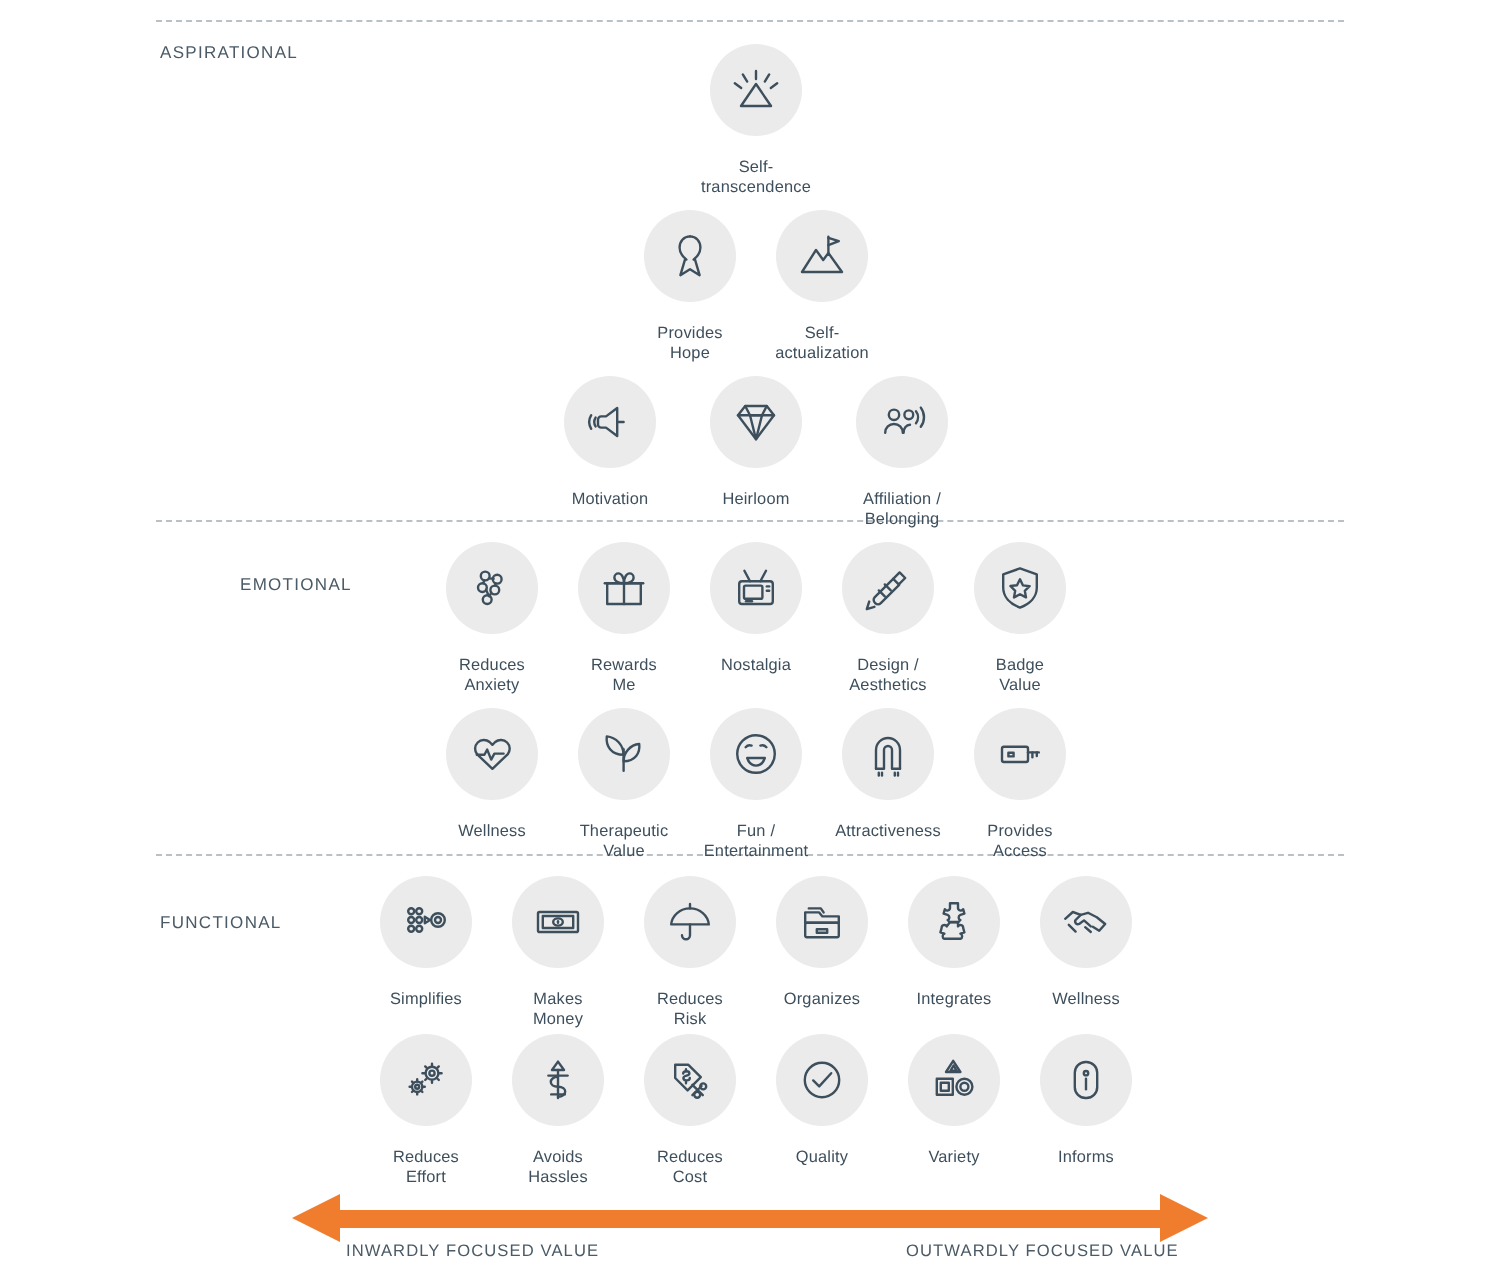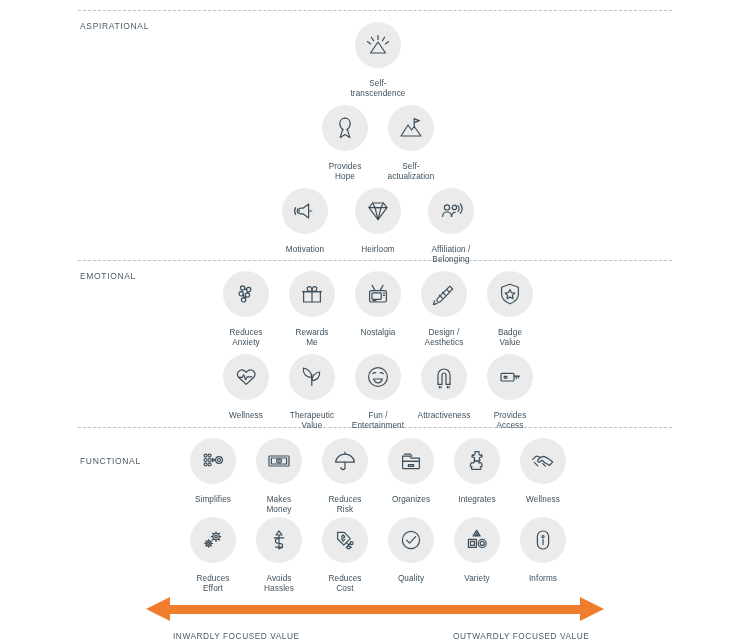--- a/index.html
+++ b/index.html
@@ -54,36 +54,36 @@
     border-top:12.5px solid transparent;border-bottom:12.5px solid transparent;
     border-right:24px solid #f07d2e;
   }
   .arrow-right{
     left:580px;
     border-top:12.5px solid transparent;border-bottom:12.5px solid transparent;
     border-left:24px solid #f07d2e;
   }
   .axis-text{
     position:absolute;top:24px;font-size:8.3px;letter-spacing:.55px;
-    color:#4a5a66;white-space:nowrap;margin-top:11px;
+    color:#4a5a66;white-space:nowrap;
   }
   .axis-text.left{left:173px;}
   .axis-text.right{left:453px;}
 </style>
 </head>
 <body>
 
 <div class="canvas">
 
   <div class="divider" style="top:10px;"></div>
   <div class="divider" style="top:260px;"></div>
   <div class="divider" style="top:427px;"></div>
 
   <div class="tier-label" style="top:21px;text-align:right;">ASPIRATIONAL</div>
-  <div class="tier-label" style="top:271px;">EMOTIONAL</div>
+  <div class="tier-label" style="top:287px;margin-left:40px;">EMOTIONAL</div>
   <div class="tier-label" style="top:456px;">FUNCTIONAL</div>
 
   <div class="row" style="left:312px;top:22px;width:132px;">
       <div class="node">
         <div class="disc">
           <svg width="26" height="26" viewBox="0 0 26 26" fill="none" stroke="#3d4f5c" stroke-width="1.2" stroke-linecap="round" stroke-linejoin="round">
             <path d="M13 10 L5.5 21 L20.5 21 Z"></path>
             <path d="M13 7.5V3.5"></path>
             <path d="M8.6 8.8 6.4 5.2"></path>
             <path d="M17.4 8.8 19.6 5.2"></path>

